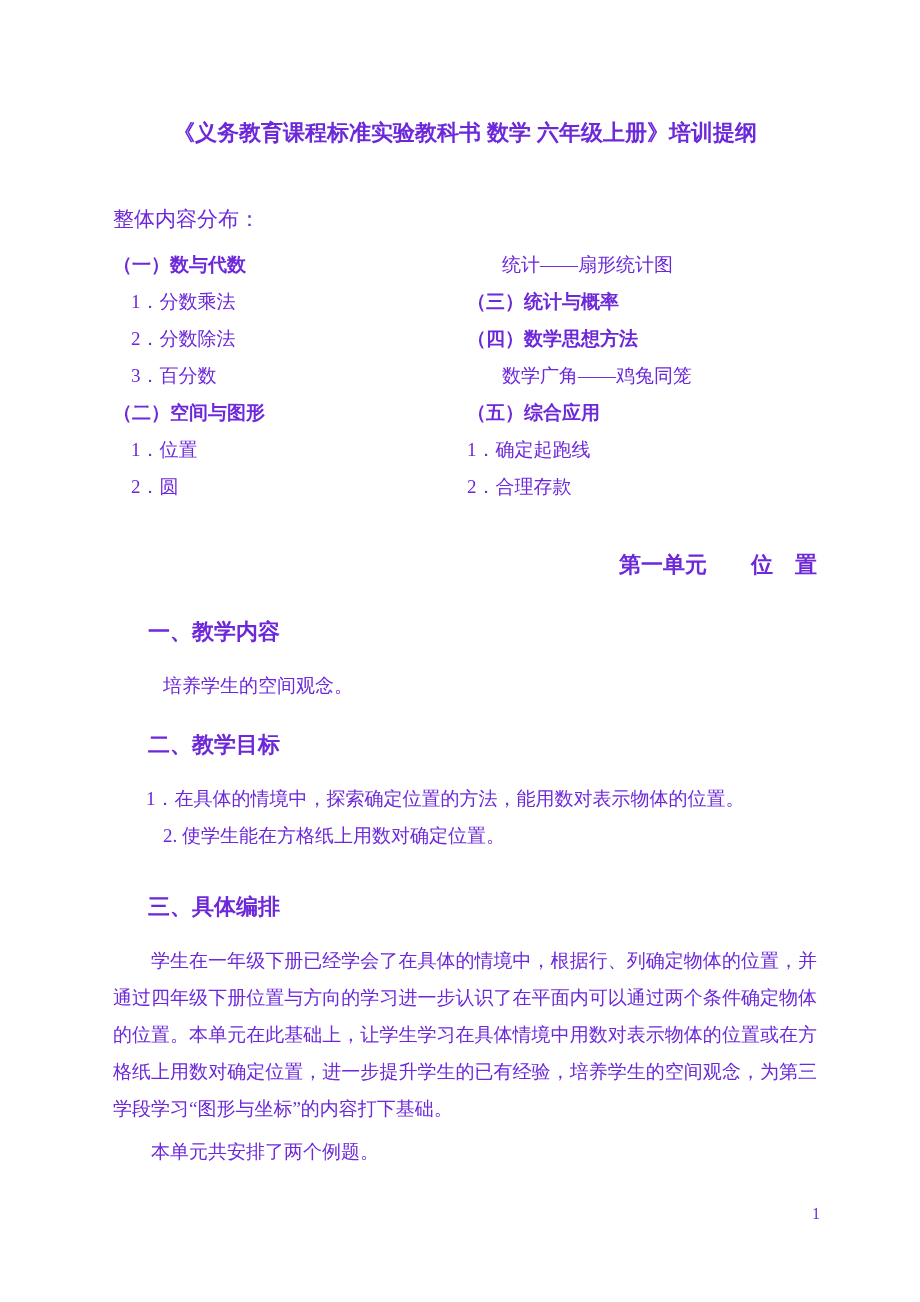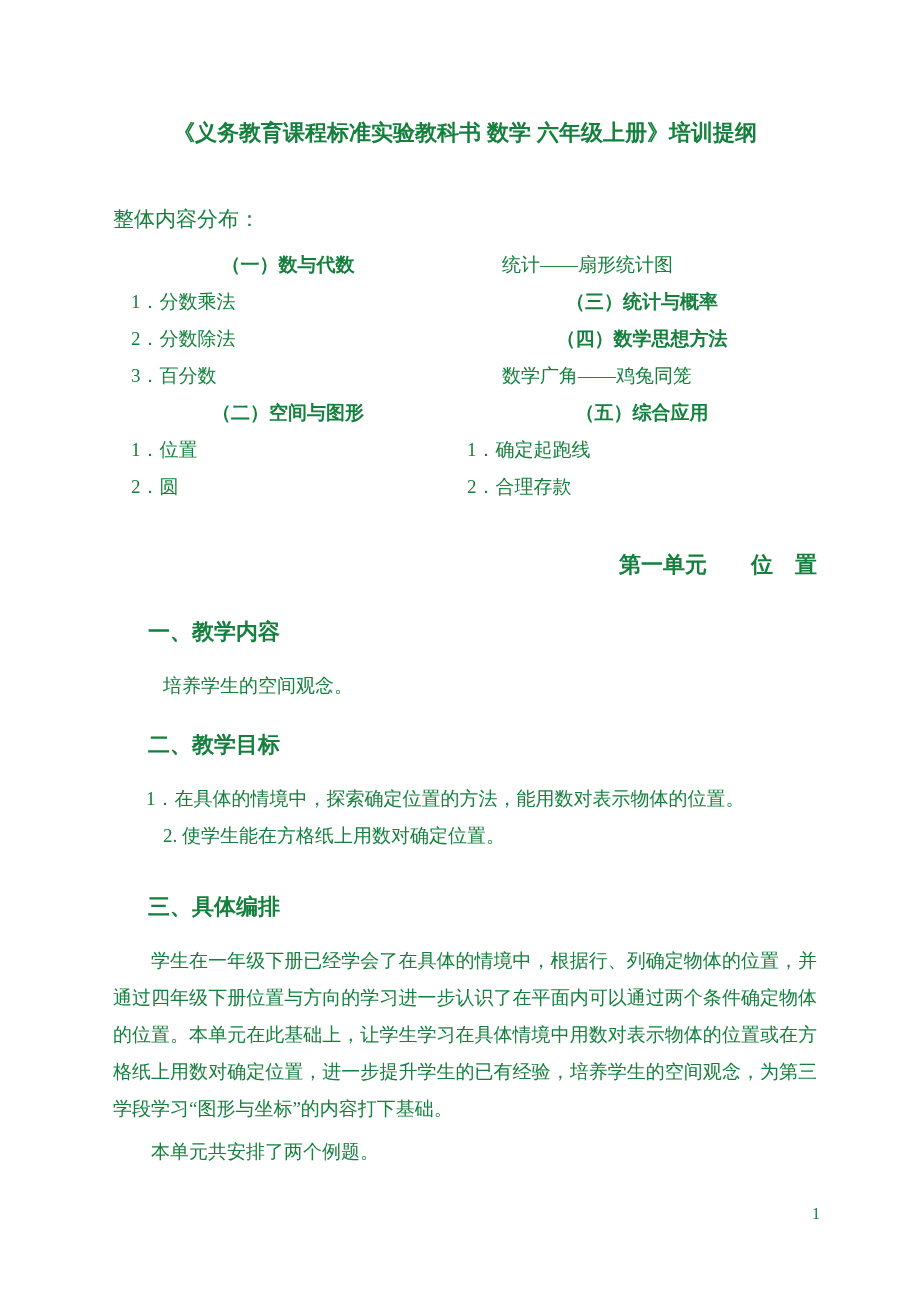--- a/index.html
+++ b/index.html
@@ -5,21 +5,21 @@
   html, body { margin: 0; padding: 0; background: #e8e8e8; }
   .page {
     width: 920px;
     height: 1302px;
     margin: 0 auto;
     background: #ffffff;
     position: relative;
     box-sizing: border-box;
     padding: 118px 103px 0 113px;
     font-family: "Liberation Serif", "DejaVu Serif", serif;
-    color: #15803d;
+    color: #6d28d9;
     overflow: hidden;
   }
   .doc-title {
     margin: 0 0 56px 0;
     text-align: center;
     font-size: 22px;
     font-weight: bold;
     line-height: 30px;
     font-family: "Liberation Sans", "DejaVu Sans", sans-serif;
   }
@@ -34,21 +34,20 @@
   .col { width: 50%; }
   .col-right { padding-left: 4px; }
   .row {
     font-size: 19px;
     line-height: 37px;
     white-space: nowrap;
   }
   .row.bold {
     font-weight: bold;
     font-family: "Liberation Sans", "DejaVu Sans", sans-serif;
-    text-align: center;
   }
   .row.ind1 { padding-left: 18px; }
   .row.ind2 { padding-left: 35px; }
   .unit-heading {
     margin: 44px 0 36px 0;
     text-align: right;
     font-size: 22px;
     font-weight: bold;
     line-height: 32px;
     font-family: "Liberation Sans", "DejaVu Sans", sans-serif;

